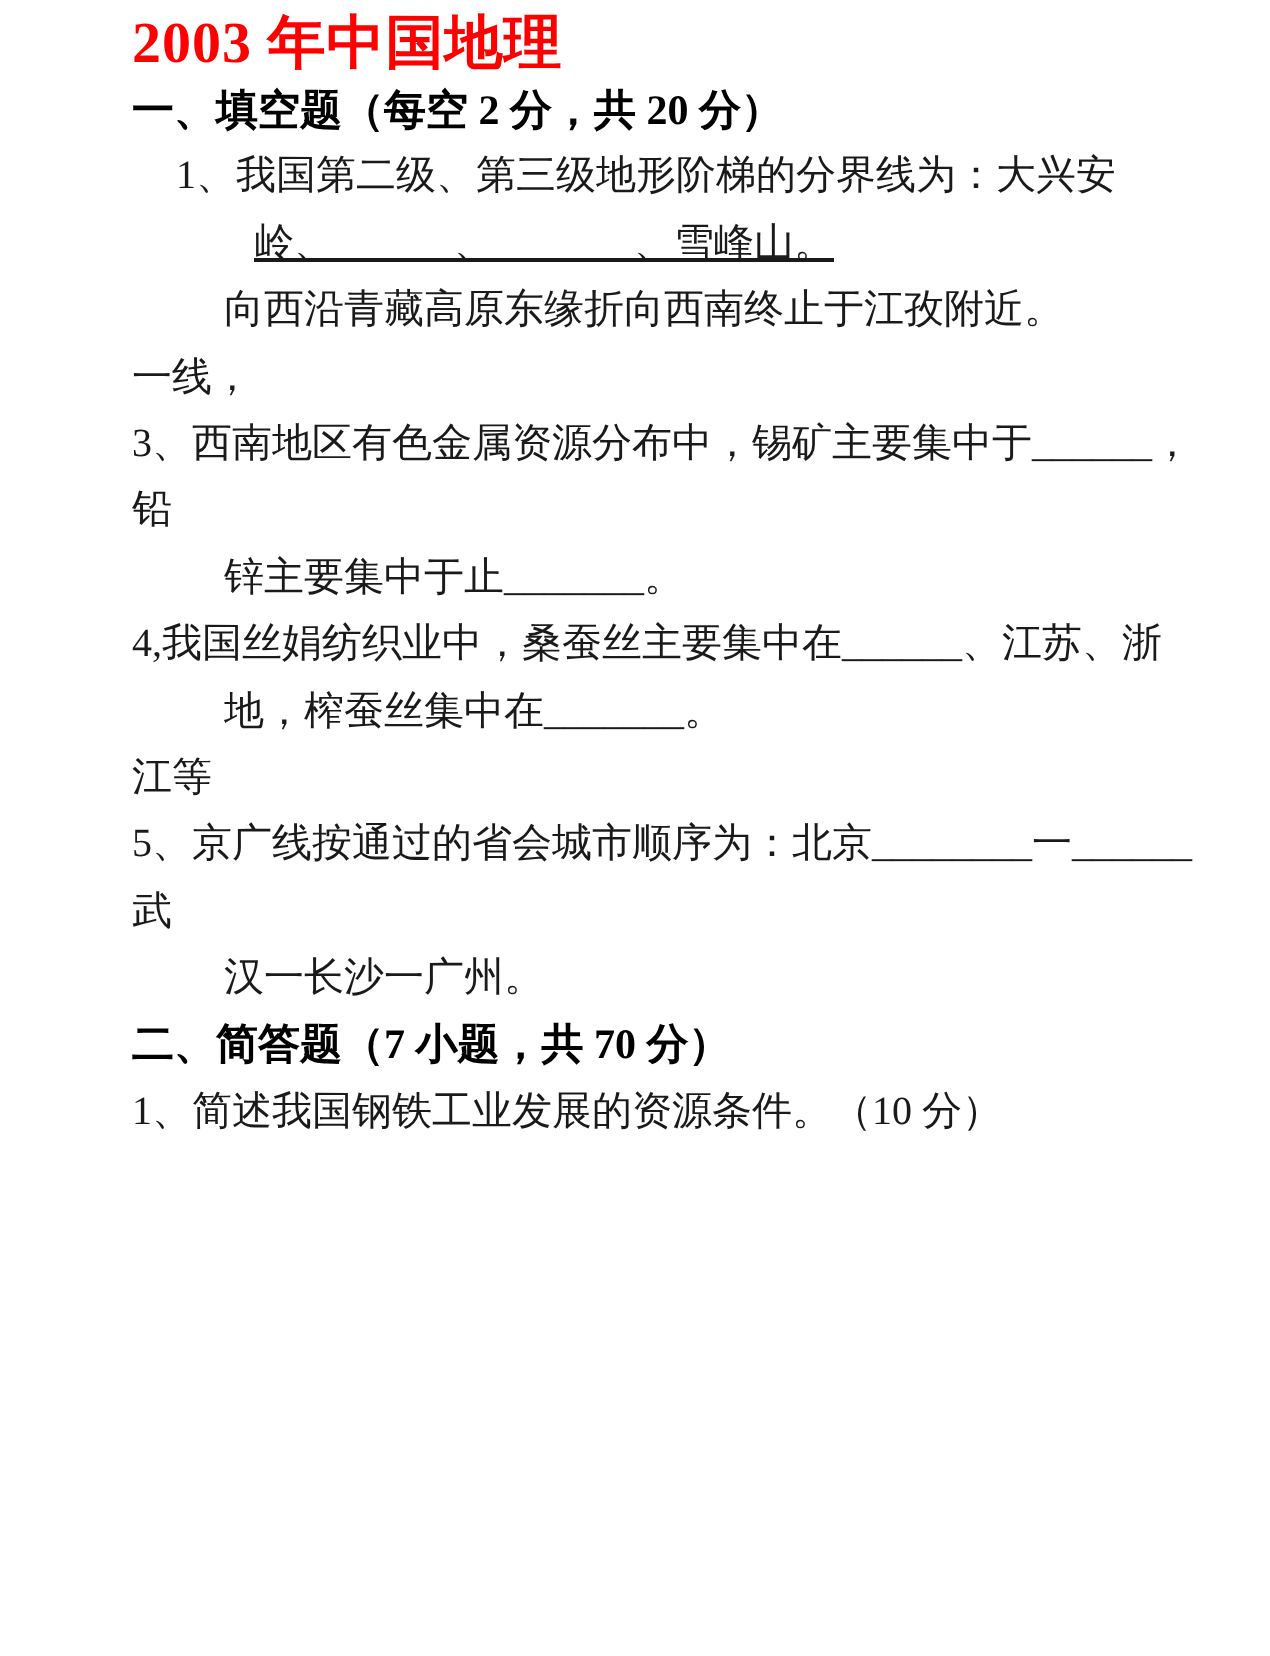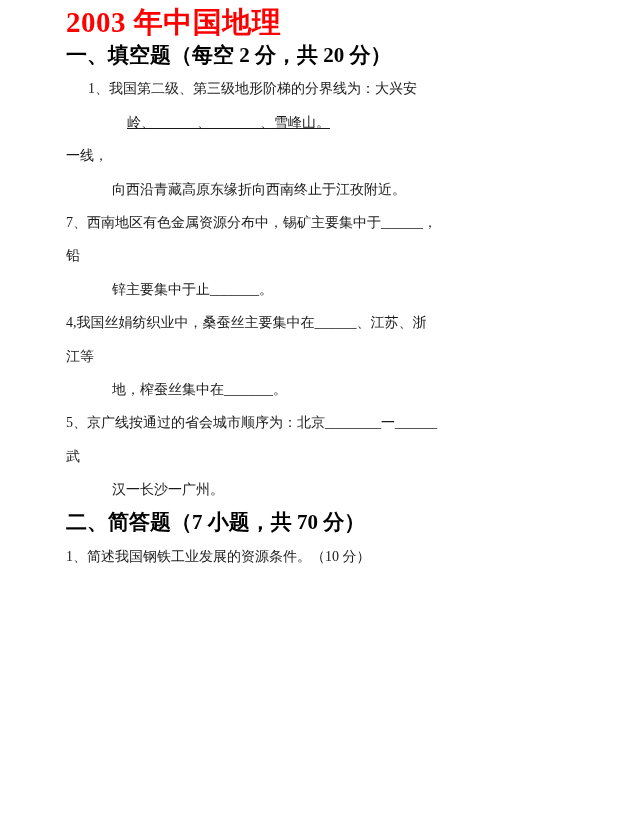--- a/index.html
+++ b/index.html
@@ -32,21 +32,21 @@
     letter-spacing: 0.5px;
   }
   .sec-head {
     margin: 0;
     font-size: 21px;
     line-height: 33.4px;
     font-weight: bold;
     color: #000000;
   }
   .line {
-    font-size: 14px;
+    font-size: 20px;
     line-height: 33.4px;
     height: 33.4px;
     white-space: pre;
     color: #1a1a1a;
   }
   .ind-0 { padding-left: 0; }
   .ind-1 { padding-left: 22px; }
   .ind-2 { padding-left: 46px; }
   .ind-3 { padding-left: 61px; text-decoration: underline; }
 </style>
@@ -54,28 +54,28 @@
 <body>
 
 <div class="page">
 
   <h1 class="doc-title">2003 年中国地理</h1>
 
   <h2 class="sec-head">一、填空题（每空 2 分，共 20 分）</h2>
 
   <div class="line ind-1">1、我国第二级、第三级地形阶梯的分界线为：大兴安</div>
   <div class="line ind-3">岭、______、_______、雪峰山。</div>
+  <div class="line ind-2">向西沿青藏高原东缘折向西南终止于江孜附近。</div>
   <div class="line ind-0">一线，</div>
-  <div class="line ind-2">向西沿青藏高原东缘折向西南终止于江孜附近。</div>
-  <div class="line ind-0">7、西南地区有色金属资源分布中，锡矿主要集中于______，</div>
+  <div class="line ind-0">3、西南地区有色金属资源分布中，锡矿主要集中于______，</div>
   <div class="line ind-0">铅</div>
   <div class="line ind-2">锌主要集中于止_______。</div>
   <div class="line ind-0">4,我国丝娟纺织业中，桑蚕丝主要集中在______、江苏、浙</div>
+  <div class="line ind-2">地，榨蚕丝集中在_______。</div>
   <div class="line ind-0">江等</div>
-  <div class="line ind-2">地，榨蚕丝集中在_______。</div>
   <div class="line ind-0">5、京广线按通过的省会城市顺序为：北京________一______</div>
   <div class="line ind-0">武</div>
   <div class="line ind-2">汉一长沙一广州。</div>
 
   <h2 class="sec-head">二、简答题（7 小题，共 70 分）</h2>
 
   <div class="line ind-0">1、简述我国钢铁工业发展的资源条件。（10 分）</div>
 
 </div>
 

